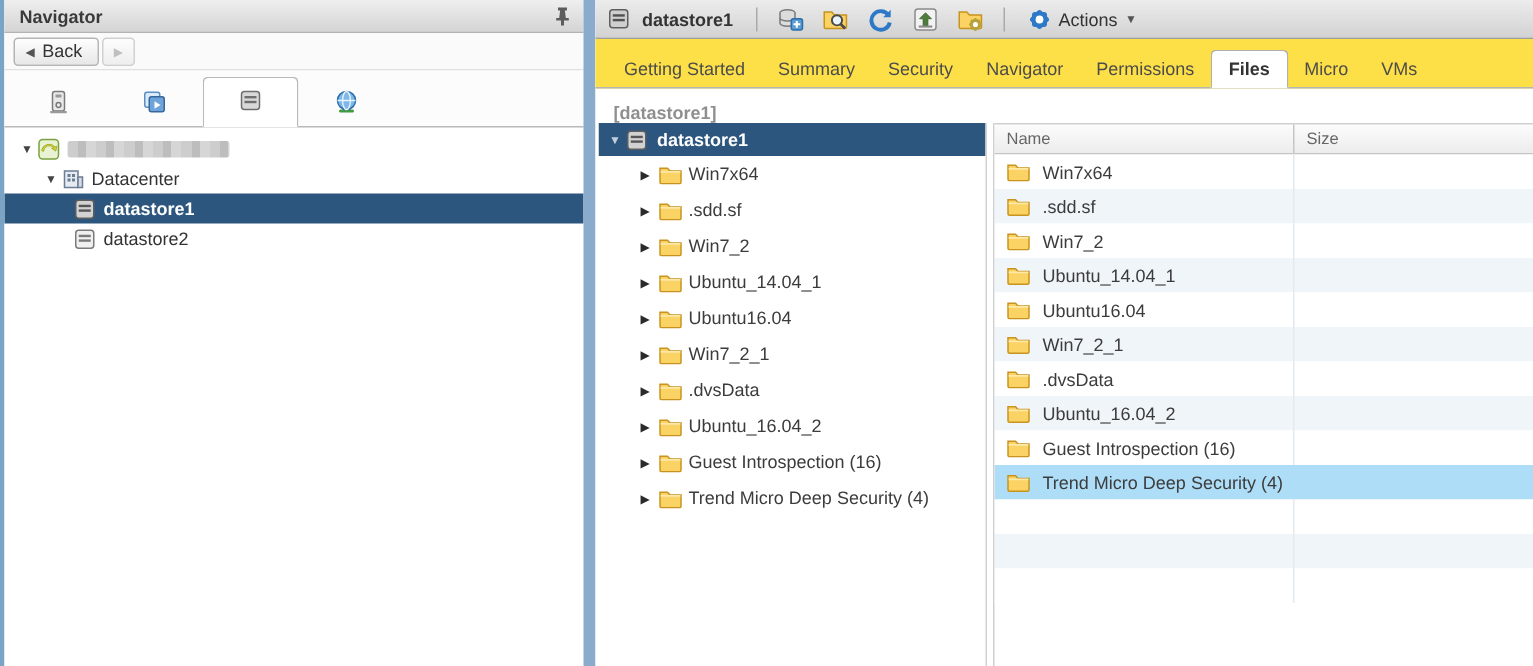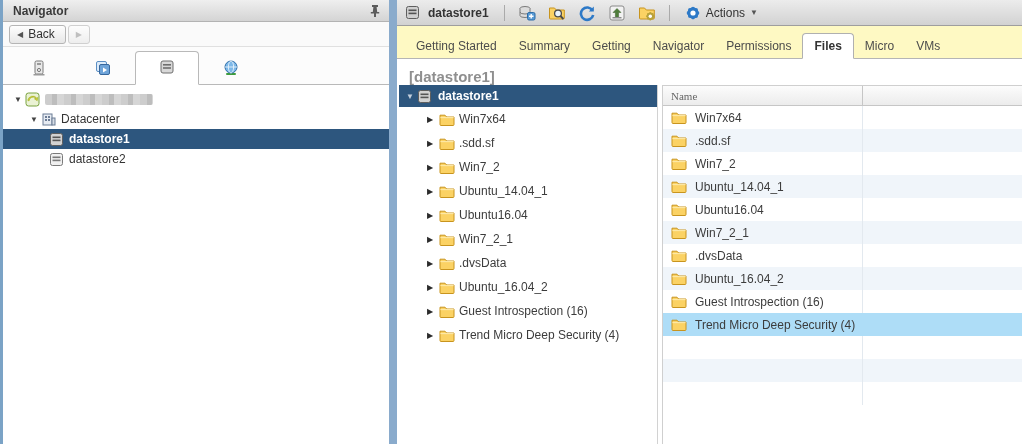--- a/index.html
+++ b/index.html
@@ -43,47 +43,47 @@
   .main { flex:1; display:flex; flex-direction:column; background:#fff; min-width:0; }
   .obj-toolbar { height:26px; flex:none; display:flex; align-items:center; padding:0 8px; gap:4px;
     background:linear-gradient(#ececec,#d2d2d2); border-bottom:1px solid #9e9e9e; }
   .obj-title { font-weight:bold; color:#333; margin:0 6px 0 4px; }
   .tsep { width:1px; height:16px; background:#aaa; margin:0 5px; flex:none; }
   .tbtn { width:26px; height:22px; display:flex; align-items:center; justify-content:center; border-radius:2px; cursor:pointer; }
   .actions-btn { display:flex; align-items:center; gap:5px; padding:0 6px; height:22px; cursor:pointer; }
   .caret { font-size:8px; color:#555; }
 
   .tab-bar { height:33px; flex:none; display:flex; align-items:flex-end; padding:0 8px;
-    background:#fef9c3; border-bottom:1px solid #b5b5b5; }
+    background:#fde047; border-bottom:1px solid #b5b5b5; }
   .tab { padding:5px 11px; color:#4c4c4c; cursor:pointer; white-space:nowrap; }
   .tab.active { background:#fff; border:1px solid #b0b0b0; border-bottom:1px solid #fff;
     margin-bottom:-1px; border-radius:4px 4px 0 0; font-weight:bold; color:#333; }
 
   .content { flex:1; display:flex; flex-direction:column; min-height:0; }
-  .heading { font-size:15px; font-weight:bold; color:#8f8f8f; padding:9px 0 0 12px; }
+  .heading { font-size:12px; font-weight:bold; color:#8f8f8f; padding:9px 0 0 12px; }
   .search-wrap { margin:9px 0 6px 6px; width:208px; height:24px; border:1px solid #b9b9b9;
     border-radius:12px; display:flex; align-items:center; padding:0 8px; gap:7px; background:#fff; }
   .search-wrap input { border:none; outline:none; flex:1; font-family:"Liberation Sans",sans-serif;
     font-size:12px; color:#333; background:transparent; }
   .search-wrap input::placeholder { color:#9a9a9a; }
 
   .files-area { flex:1; display:flex; min-height:0; }
   .ftree { width:259px; flex:none; border-right:1px solid #d2d2d2; margin-left:2px; overflow:hidden; }
   .ftree-root { height:22px; background:#2d567e; color:#fff; font-weight:bold;
     display:flex; align-items:center; padding-left:4px; cursor:pointer; }
   .ftree-root .tri { width:14px; font-size:8px; color:#c3cfdc; text-align:center; }
   .ftree-root .nico { margin-right:6px; display:inline-flex; }
   .ftitem { height:24px; display:flex; align-items:center; padding-left:28px; color:#3c3c3c; cursor:pointer; }
   .ftitem .tri { width:12px; font-size:8px; color:#2b2b2b; flex:none; }
   .ftitem .nico { margin-right:4px; flex:none; display:inline-flex; }
 
   .flist { flex:1; margin-left:4px; border-left:1px solid #cfcfcf; display:flex; flex-direction:column; overflow:hidden; min-width:0; }
   .flist-header { height:21px; flex:none; display:flex; background:linear-gradient(#fcfcfc,#ececec);
     border-top:1px solid #cfcfcf; border-bottom:1px solid #c6c6c6; color:#666; font-size:11px; }
-  .hcell { display:flex; align-items:center; padding-left:8px;font-family:Liberation Serif, serif; }
+  .hcell { display:flex; align-items:center; padding-left:8px; }
   .hcell.name { width:200px; border-right:1px solid #c6c6c6; }
   .hcell.size { flex:1; }
   .frow { height:23px; display:flex; align-items:center; cursor:pointer; background:#fff; }
   .frow.stripe { background:#f0f5fa; }
   .frow.selected { background:#aeddf7; }
   .fcell.name { width:200px; display:flex; align-items:center; gap:8px; padding-left:8px; height:100%; border-right:1px solid #e3e9ef; }
   .frow.selected .fcell.name { border-right-color:#aeddf7; }
   .fcell.size { flex:1; }
   .flabel { color:#3c3c3c; white-space:nowrap; }
 </style>
@@ -266,21 +266,21 @@
             </svg>
         </span>
         <span>Actions</span>
         <span class="caret">▼</span>
       </div>
     </div>
 
     <div class="tab-bar">
       <div class="tab">Getting Started</div>
       <div class="tab">Summary</div>
-      <div class="tab">Getting</div>
+      <div class="tab">Security</div>
       <div class="tab">Navigator</div>
       <div class="tab">Permissions</div>
       <div class="tab active">Files</div>
       <div class="tab">Micro</div>
       <div class="tab">VMs</div>
     </div>
 
     <div class="content">
       <div class="heading">[datastore1]</div>
 
@@ -397,20 +397,21 @@
                   </svg>
                 </span>
                 <span class="flabel">Trend Micro Deep Security (4)</span>
               </div>
             </div>
         </div>
 
         <div class="flist">
           <div class="flist-header">
             <div class="hcell name">Name</div>
+            <div class="hcell size">Size</div>
           </div>
           <div id="flist-rows">
               <div class="frow">
                 <div class="fcell name">
                   <span class="nico" style="display:inline-flex;">
                     <svg width="16" height="13" viewBox="0 0 16 13">
                       <path d="M1 2.2 h5 l1.7 1.8 h7.3 v7.5 a1 1 0 0 1 -1 1 H2 a1 1 0 0 1 -1 -1 z" fill="#fbd264" stroke="#c8941e"></path>
                       <path d="M1.4 4.6 h13.2" stroke="#fde9a8" stroke-width="1.1"></path>
                     </svg>
                   </span>

